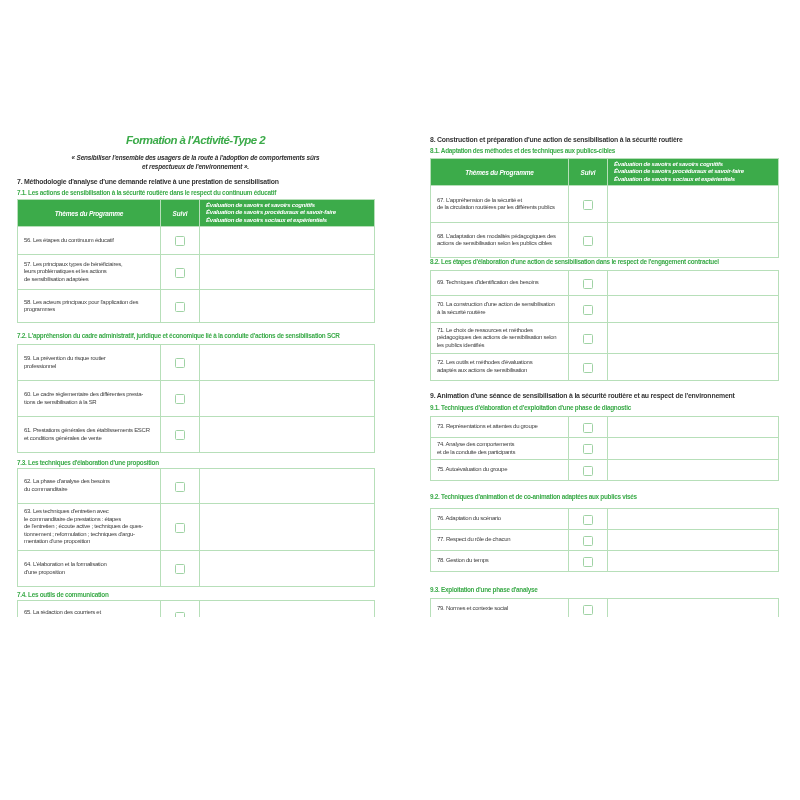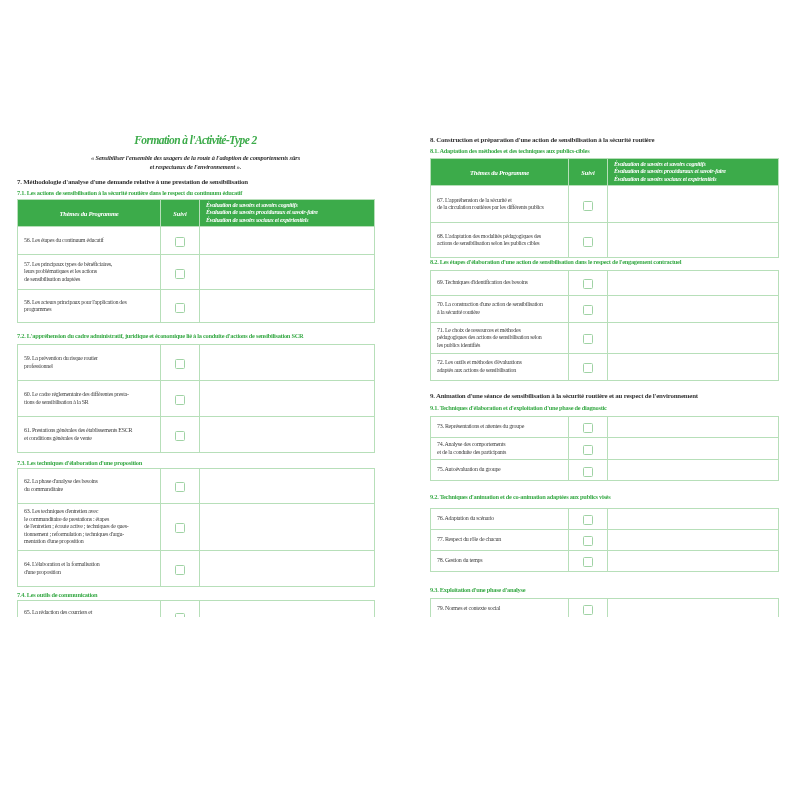--- a/index.html
+++ b/index.html
@@ -5,21 +5,21 @@
   :root{
     --green:#3cab4a;
     --border:#b7dfb9;
     --cbborder:#a0d3a5;
     --text:#3f3f3f;
     --dark:#363636;
     --pgblue:#2fa9df;
   }
   html,body{margin:0;padding:0;background:#fff;}
   .canvas{position:relative;width:800px;height:617px;background:#fff;overflow:hidden;
-          font-family:Liberation Serif, serif;}
+          font-family:Liberation Sans, sans-serif;}
   .page{position:absolute;top:0;height:800px;}
   #page-left{left:17px;width:357px;}
   #page-right{left:430px;width:348px;}
   .abs{position:absolute;left:0;right:0;}
 
   .doc-title{color:var(--green);font-weight:bold;font-style:italic;font-size:11.5px;
              letter-spacing:-0.6px;text-align:center;white-space:nowrap;}
   .doc-subtitle{color:#2e2e2e;font-weight:bold;font-style:italic;font-size:6.4px;
                 letter-spacing:-0.15px;line-height:9px;text-align:center;white-space:pre-line;}
   .h-main{color:var(--dark);font-weight:bold;font-size:6.9px;letter-spacing:-0.2px;white-space:nowrap;}

